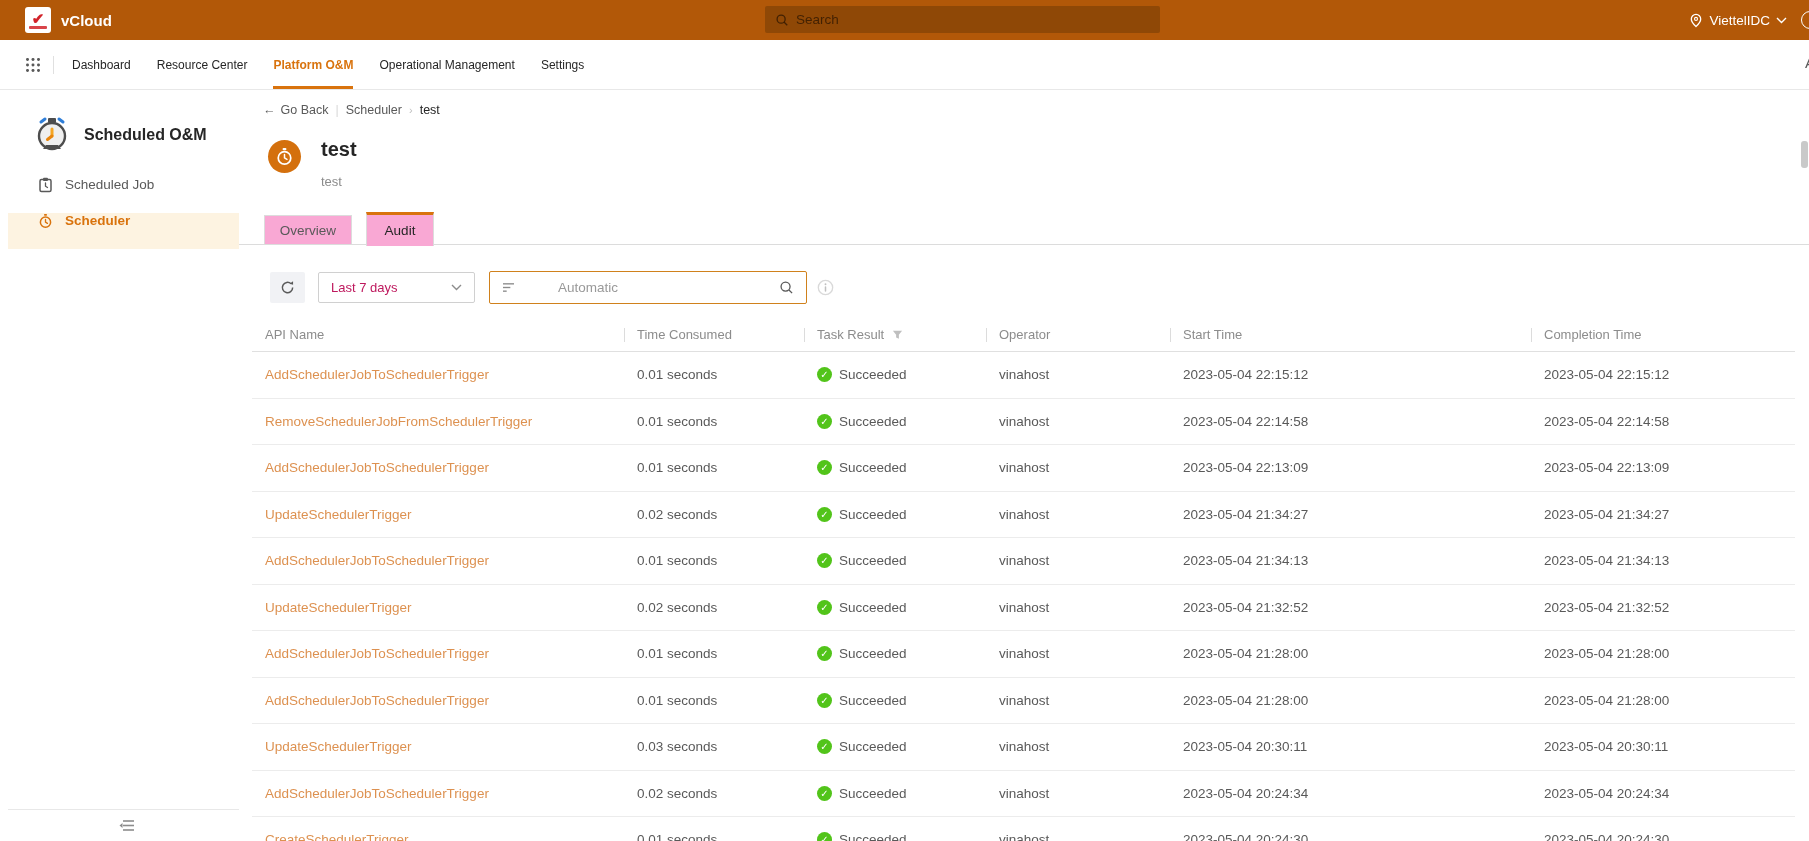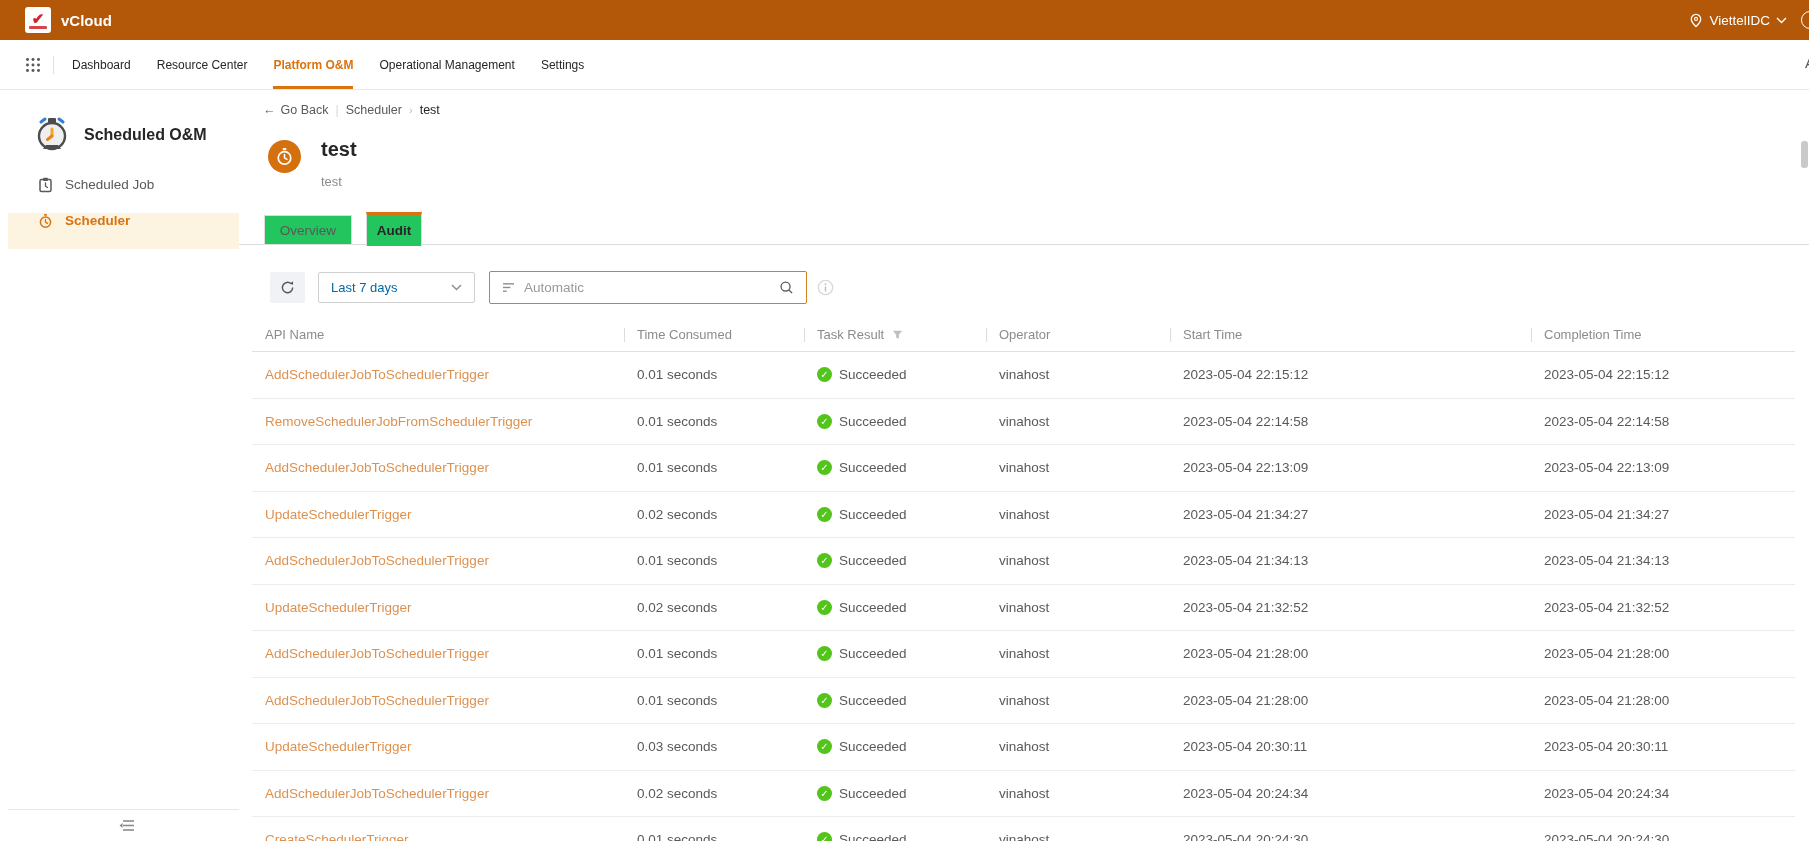--- a/index.html
+++ b/index.html
@@ -44,30 +44,30 @@
   .bc-sep { color:#d9d9d9; }
   .bc-gt { color:#bfbfbf; font-size:11px; }
   .bc-link { color:#595959; cursor:pointer; }
   .bc-current { color:#262626; }
 
   .ph-avatar { position:absolute; left:29px; top:50px; width:33px; height:33px; border-radius:50%; background:#d4700d; display:flex; align-items:center; justify-content:center; }
   .ph-title { position:absolute; left:82px; top:48px; font-size:20px; font-weight:bold; color:#262626; }
   .ph-sub { position:absolute; left:82px; top:84px; font-size:13px; color:#8c8c8c; }
 
   .tabstrip-line { position:absolute; left:0; right:0; top:154px; height:1px; background:#dcdcdc; }
-  .tab { position:absolute; display:flex; align-items:center; justify-content:center; font-size:13.5px; cursor:pointer; background:#22c55e; }
+  .tab { position:absolute; display:flex; align-items:center; justify-content:center; font-size:13.5px; cursor:pointer; background:#f9a8d4; }
   .tab.inactive { left:25px; top:125px; width:88px; height:30px; border:1px solid #dcdcdc; color:#595959; }
-  .tab.active { left:127px; top:122px; width:56px; height:34px; border-left:1px solid #dcdcdc; border-right:1px solid #dcdcdc; border-top:3px solid #d9730d; color:#262626; font-weight:bold; z-index:2; }
+  .tab.active { left:127px; top:122px; width:68px; height:34px; border-left:1px solid #dcdcdc; border-right:1px solid #dcdcdc; border-top:3px solid #d9730d; color:#262626; font-weight:normal; z-index:2; }
 
   .toolbar { position:absolute; left:0; top:181px; height:33px; }
   .btn-refresh { position:absolute; left:31px; top:1px; width:35px; height:31px; background:#f1f2f5; border-radius:2px; display:flex; align-items:center; justify-content:center; cursor:pointer; }
-  .select { position:absolute; left:79px; top:1px; width:157px; height:31px; border:1px solid #d0d0d0; border-radius:2px; display:flex; align-items:center; padding:0 12px; font-size:13px; color:#0369a1; cursor:pointer; background:#fff; }
+  .select { position:absolute; left:79px; top:1px; width:157px; height:31px; border:1px solid #d0d0d0; border-radius:2px; display:flex; align-items:center; padding:0 12px; font-size:13px; color:#be185d; cursor:pointer; background:#fff; }
   .select .chev { margin-left:auto; }
   .filterbox { position:absolute; left:250px; top:0; width:318px; height:33px; border:1.5px solid #d0811c; border-radius:2px; background:#fff; display:flex; align-items:center; padding:0 12px; gap:9px; cursor:text; }
-  .filterbox .ph { color:#999; font-size:13.5px; }
+  .filterbox .ph { color:#999; font-size:13.5px;margin-left:34px; }
   .filterbox .q { margin-left:auto; }
   .info-ic { position:absolute; left:578px; top:8px; cursor:pointer; }
 
   
   .table { position:absolute; left:13px; right:14px; top:228px; }
   .t-head, .t-row { display:grid; grid-template-columns:372px 180px 182px 184px 361px 1fr; }
   .t-head { height:34px; border-bottom:1px solid #e0e0e0; }
   .th { display:flex; align-items:center; gap:8px; padding-left:13px; font-size:13px; color:#8c8c8c; position:relative; }
   .th + .th::before { content:""; position:absolute; left:0; top:10px; width:1px; height:14px; background:#dcdcdc; }
   .t-row { height:46.5px; border-bottom:1px solid #ececec; }
@@ -80,20 +80,27 @@
 </head>
 <body>
 
 <header class="topbar">
   <div class="brand">
     <div class="logo-box">
       <span class="logo-check">✔</span>
       <span class="logo-sub"></span>
     </div>
     <span class="brand-name">vCloud</span>
+  </div>
+  <div class="topsearch">
+    <svg width="14" height="14" viewBox="0 0 16 16">
+        <circle cx="7" cy="7" r="4.6" fill="none" stroke="rgba(20,10,0,.62)" stroke-width="1.5"></circle>
+        <line x1="10.5" y1="10.5" x2="14" y2="14" stroke="rgba(20,10,0,.62)" stroke-width="1.5"></line>
+      </svg>
+    <span class="ph">Search</span>
   </div>
   <div class="region">
     <svg width="14" height="15" viewBox="0 0 14 16">
         <path d="M7 1.5c-2.8 0-5 2.2-5 5 0 3.6 5 8 5 8s5-4.4 5-8c0-2.8-2.2-5-5-5z" fill="none" stroke="#fff" stroke-width="1.4"></path>
         <circle cx="7" cy="6.3" r="1.6" fill="none" stroke="#fff" stroke-width="1.2"></circle>
       </svg>
     <span>ViettelIDC</span>
     <svg width="11" height="7" viewBox="0 0 11 7">
         <polyline points="1,1 5.5,5.5 10,1" fill="none" stroke="#fff" stroke-width="1.4"></polyline>
       </svg>

